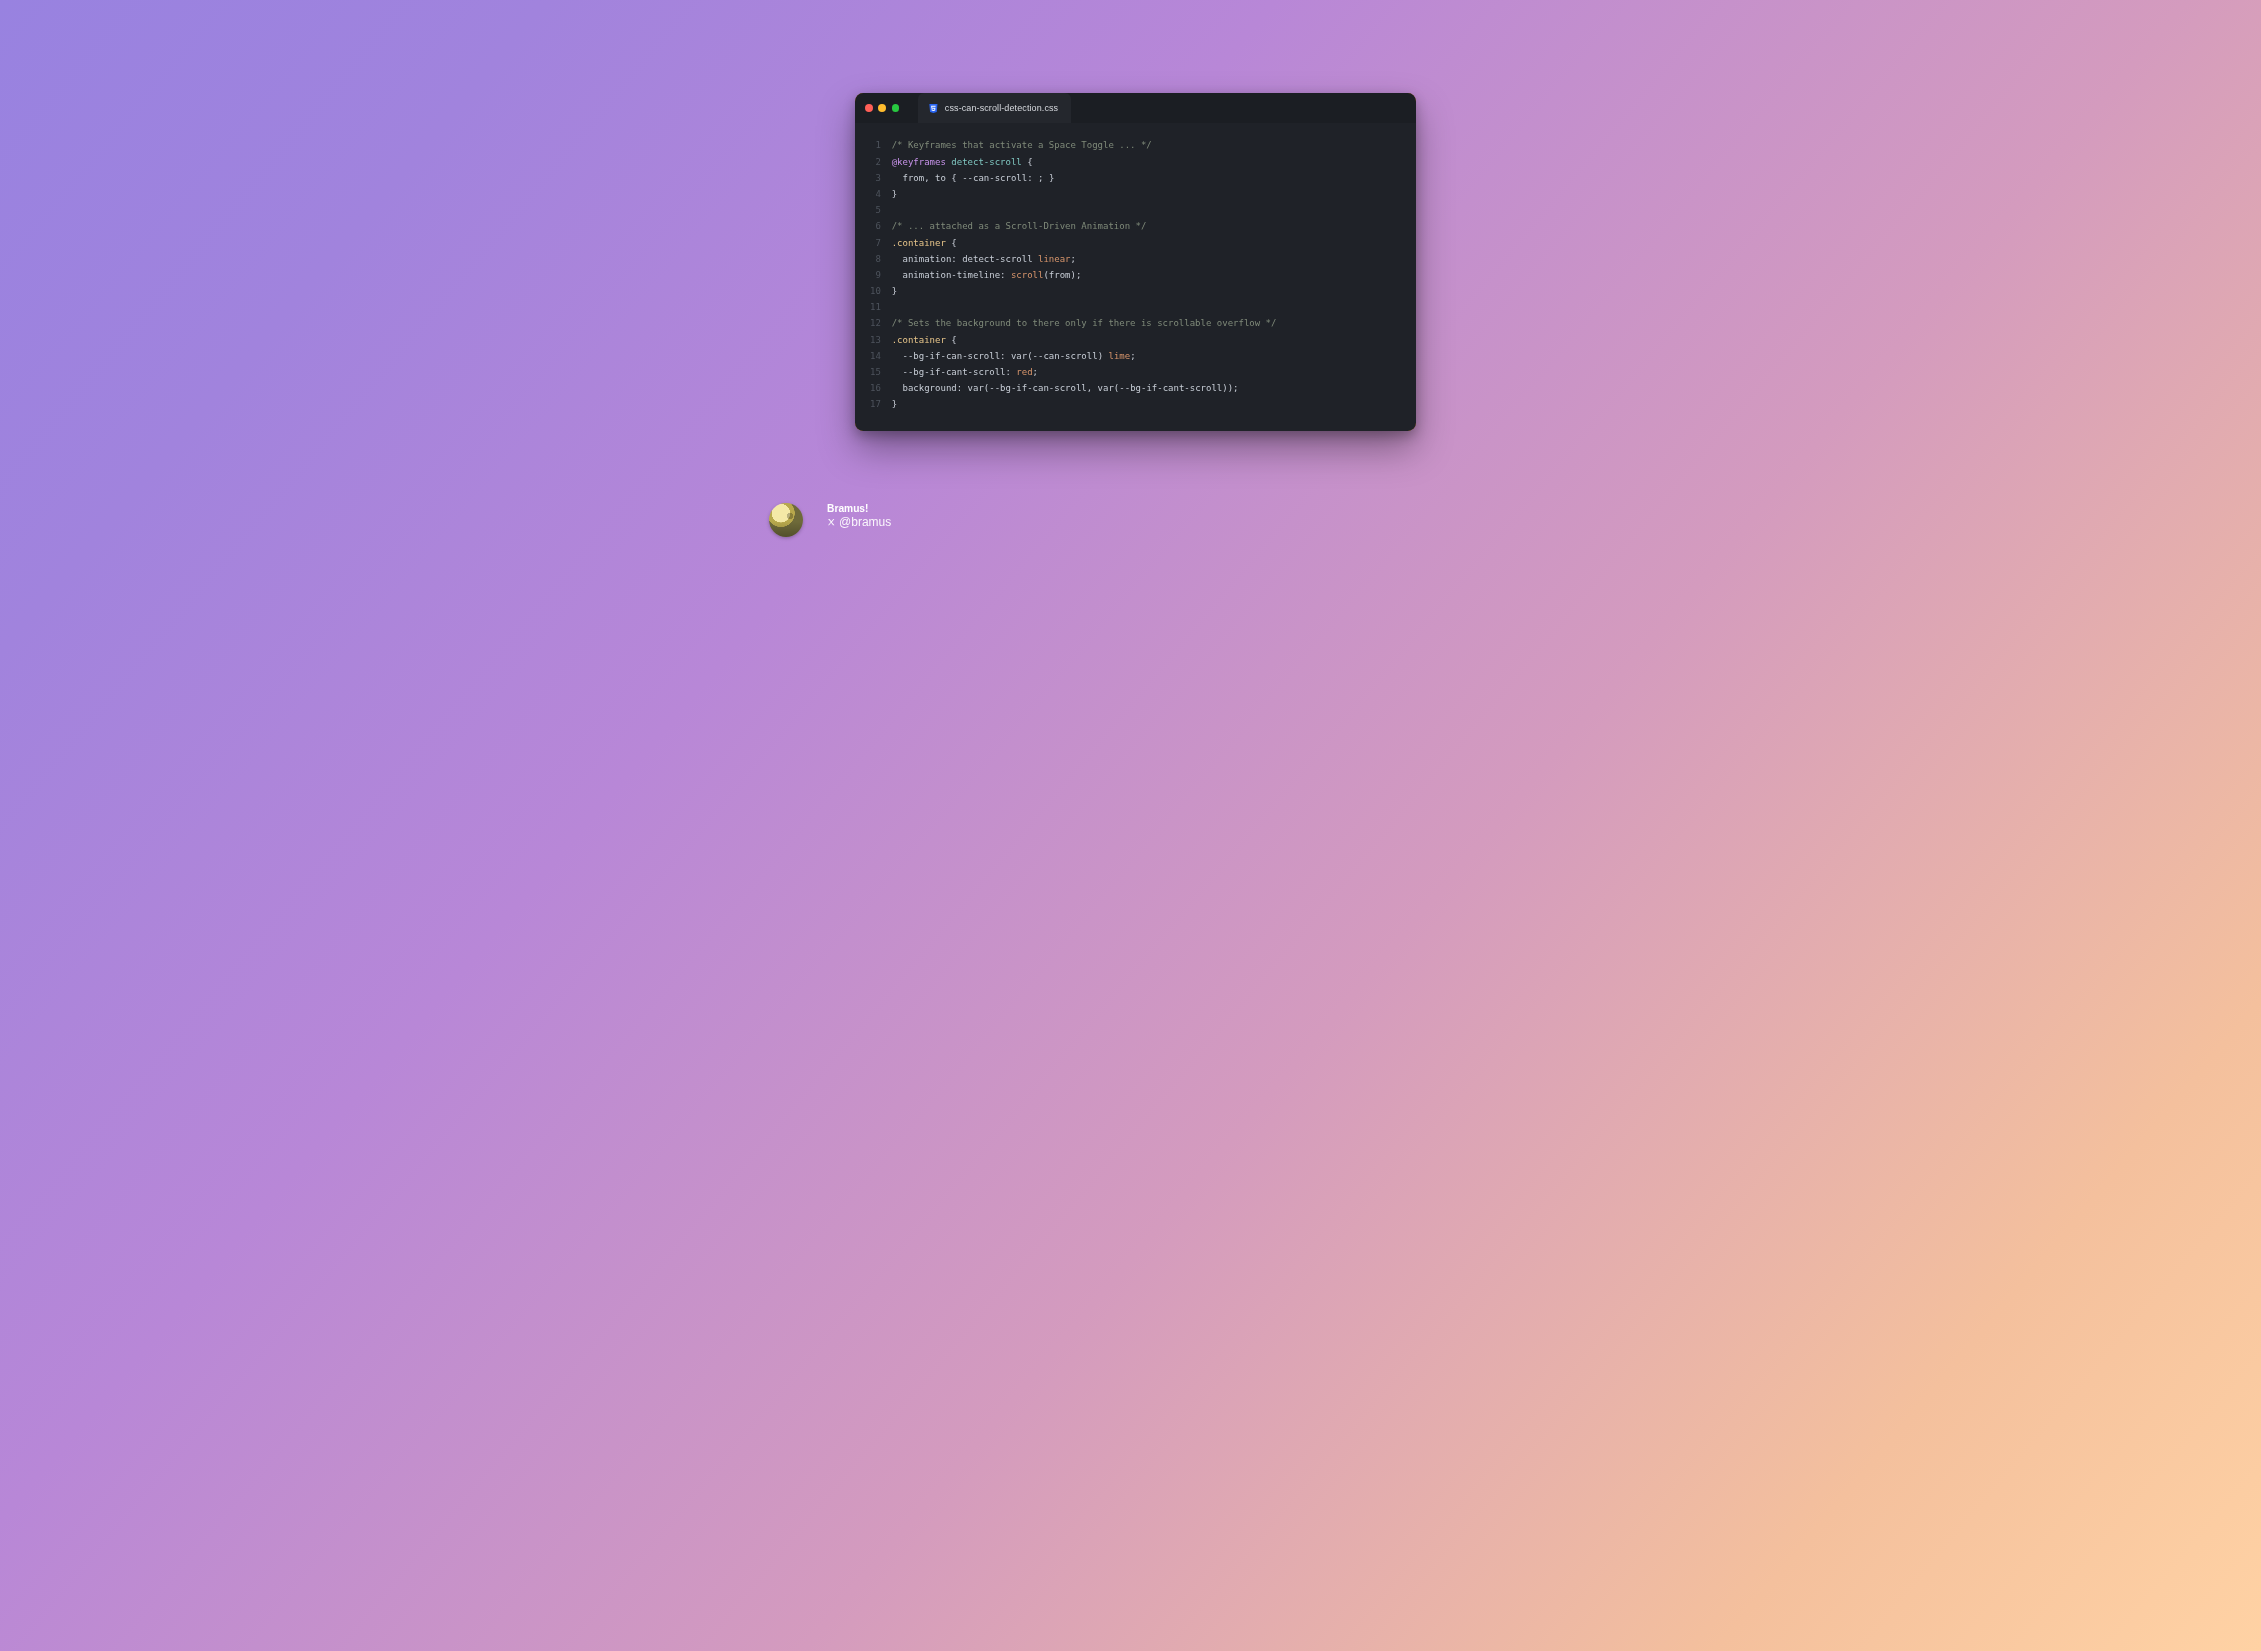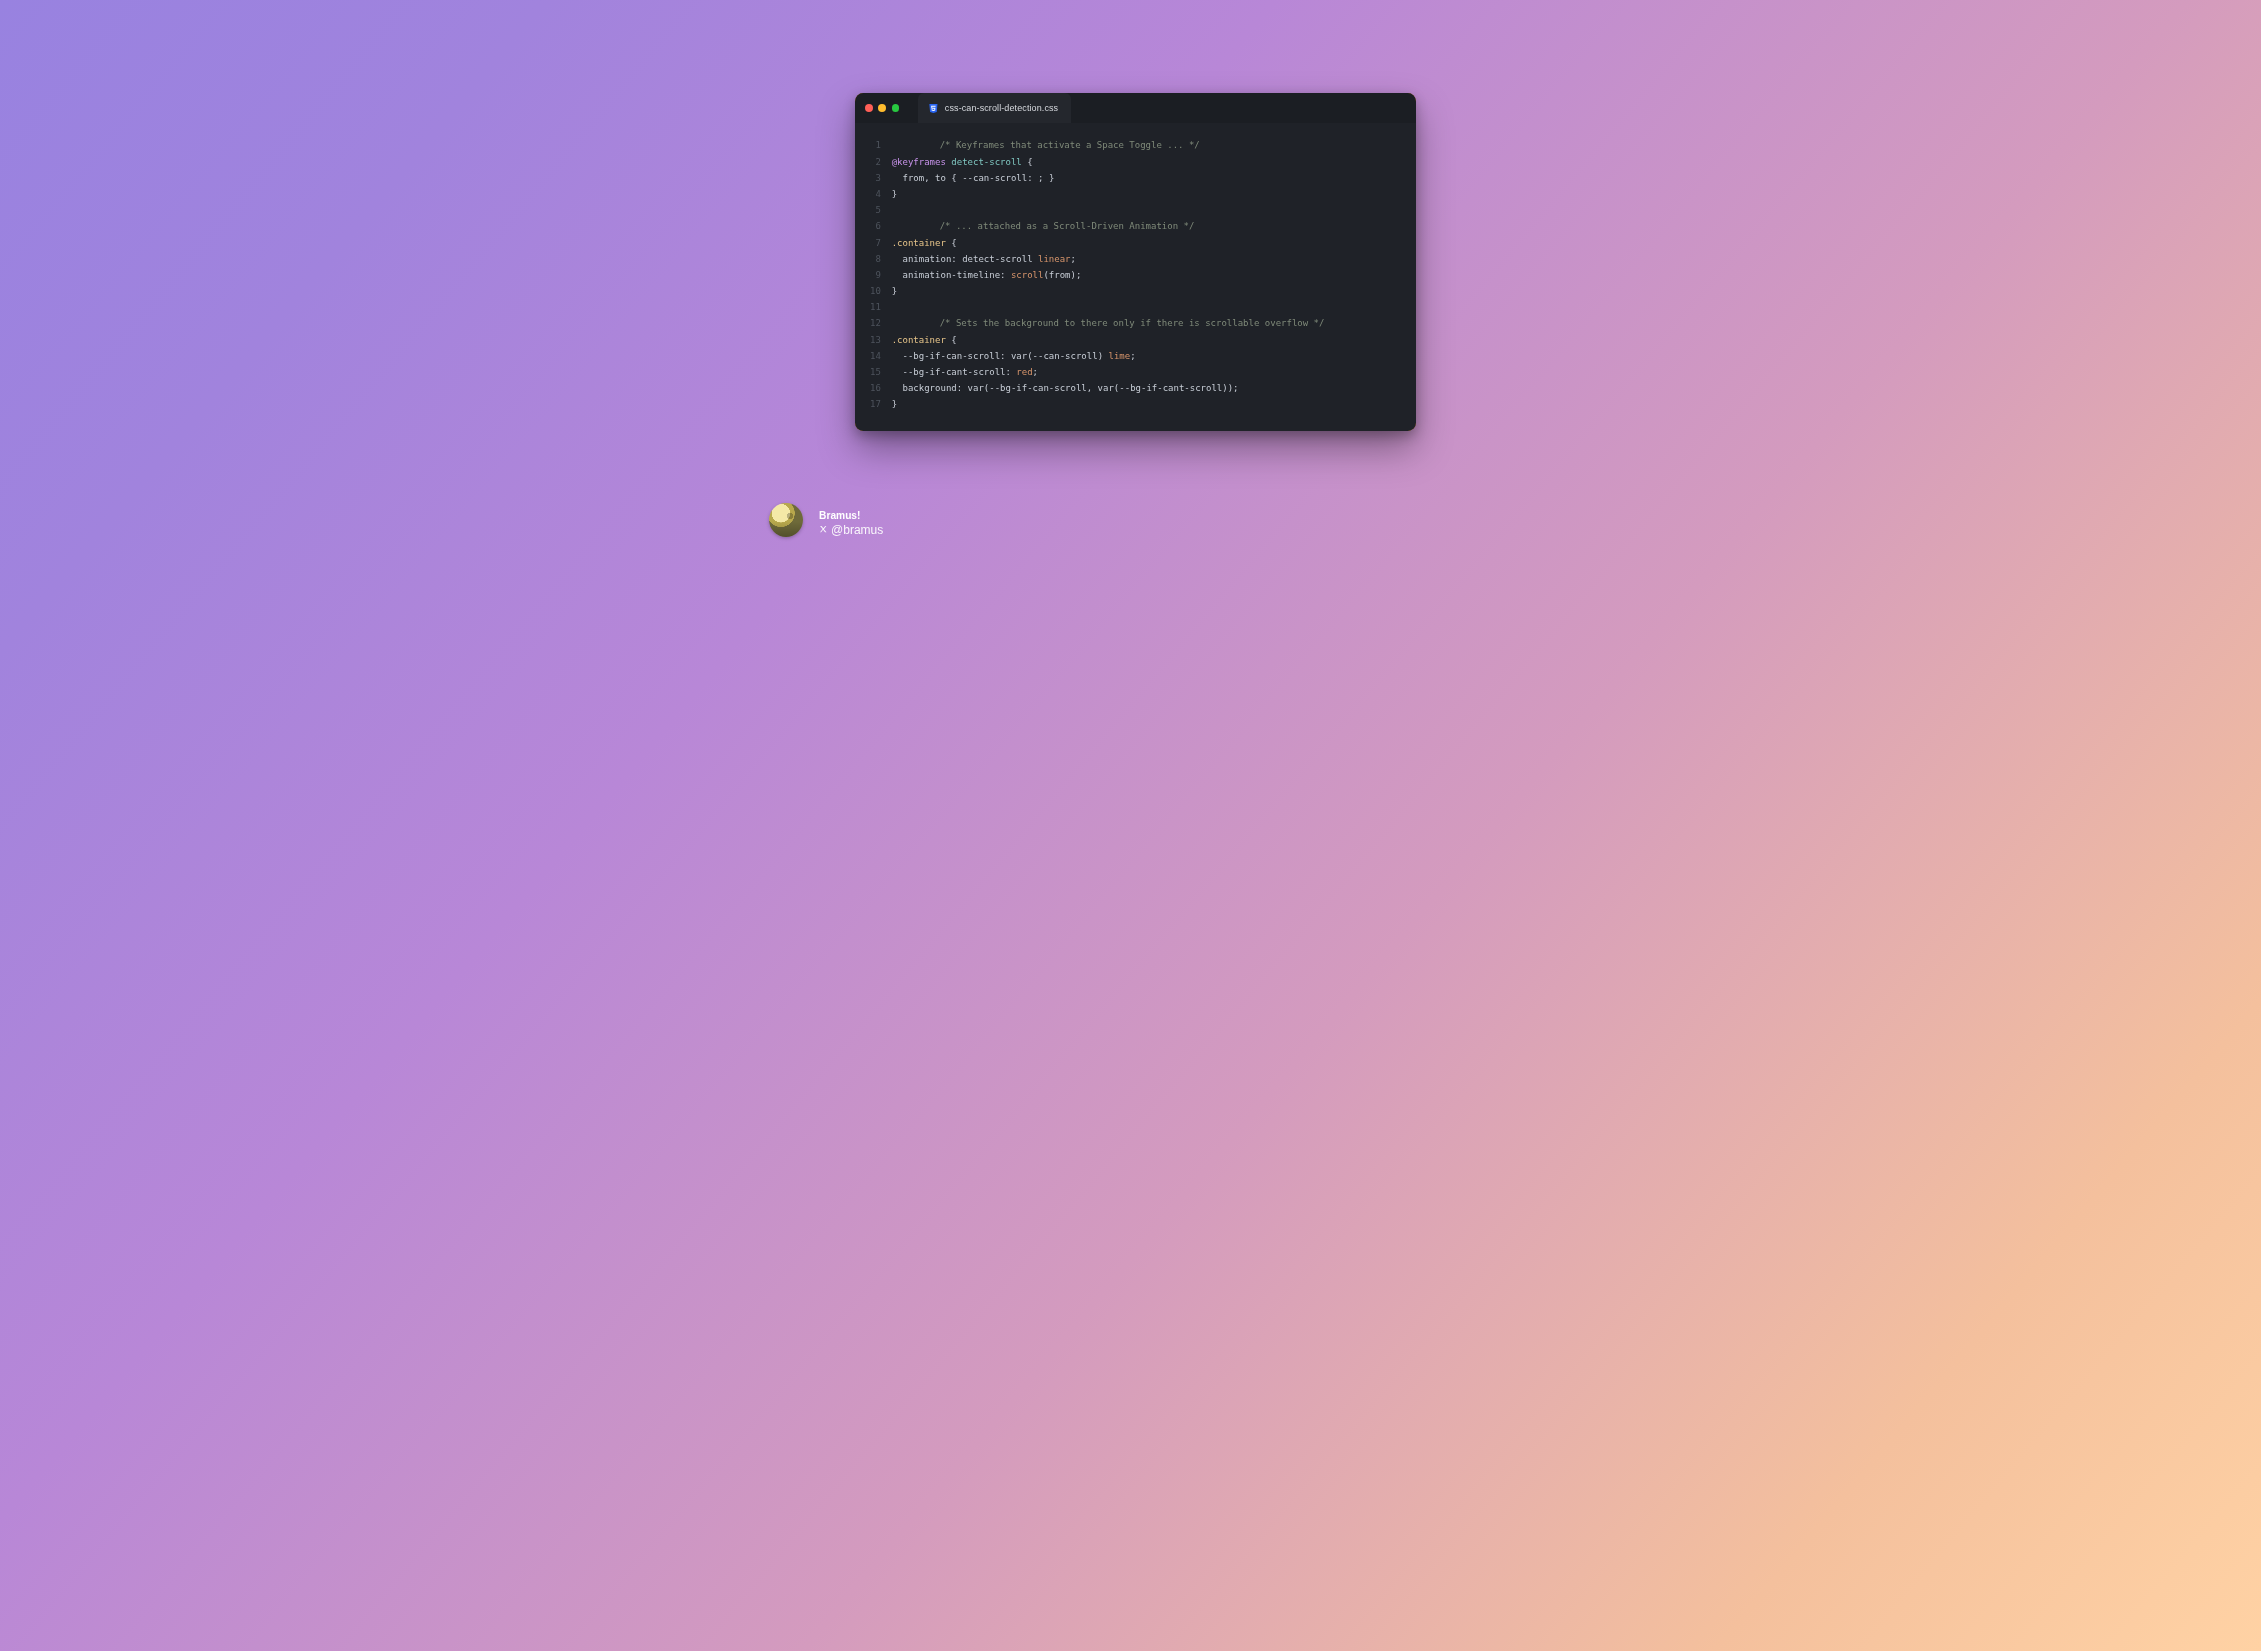--- a/index.html
+++ b/index.html
@@ -80,39 +80,39 @@
     width: 18px;
     text-align: right;
     color: #4d535c;
     user-select: none;
     flex: 0 0 18px;
     padding-right: 2.4px;
   }
   .code { padding-left: 8.4px; color: #c7cdd6; }
 
   
-  .tok-comment  { color: #7f8a79; margin-left: 48px; }
+  .tok-comment  { color: #7f8a79; }
   .tok-at       { color: #c792ea; margin-top: 40px; }
   .tok-ident    { color: #7fc6c0; }
   .tok-prop     { color: #c7cdd6; }
   .tok-punc     { color: #c7cdd6; }
   .tok-sel      { color: #e7c58a; }
   .tok-key      { color: #c7cdd6; }
   .tok-builtin  { color: #d7956b; text-align: center; }
   .tok-redkw    { color: #d7956b; }
   .tok-var      { color: #c7cdd6; }
 
   
   .author {
     position: absolute;
     left: 15.6px;
     bottom: 14.4px;
     display: flex;
-    align-items: flex-end;
-    gap: 16px;
+    align-items: flex-start;
+    gap: 24px;
   }
   .avatar {
     width: 34px; height: 34px; border-radius: 50%;
     background: radial-gradient(circle at 35% 30%, #f4e9a7 0 28%, #b7a84c 29% 42%, #6e6a3a 43% 100%);
     box-shadow: 0 1.2px 3.6px rgba(0,0,0,0.25);
     position: relative;
     overflow:hidden;
   }
   .avatar::after{
     content:"";

